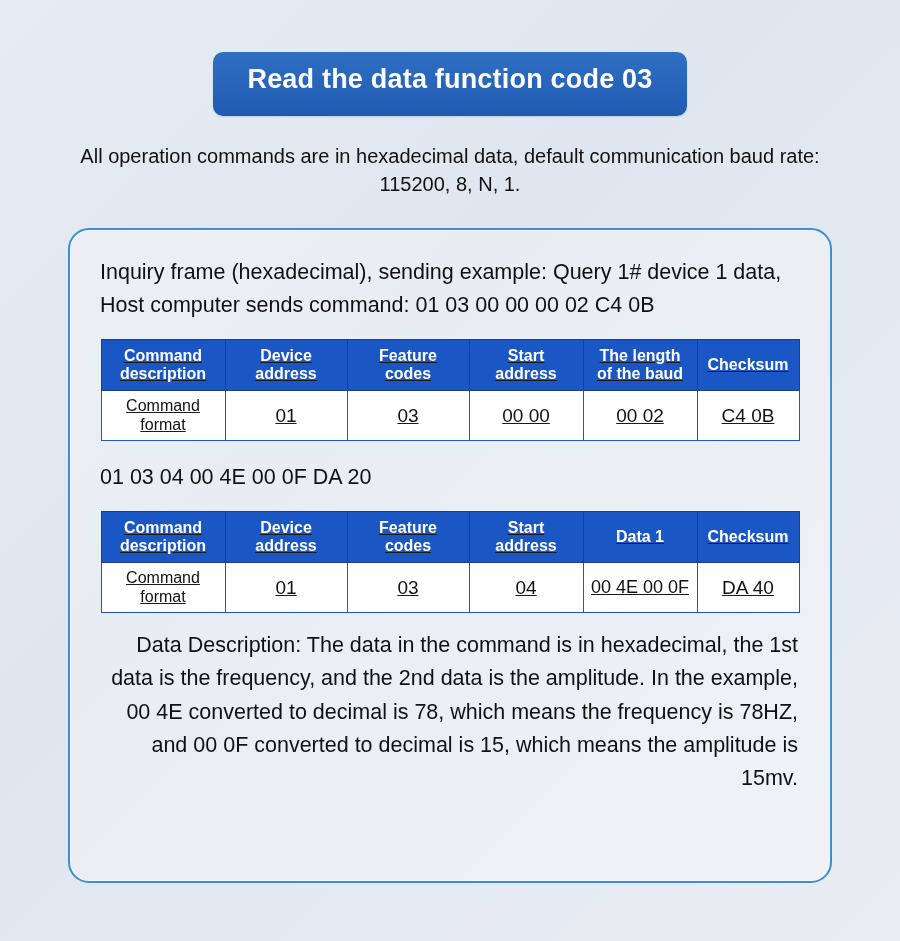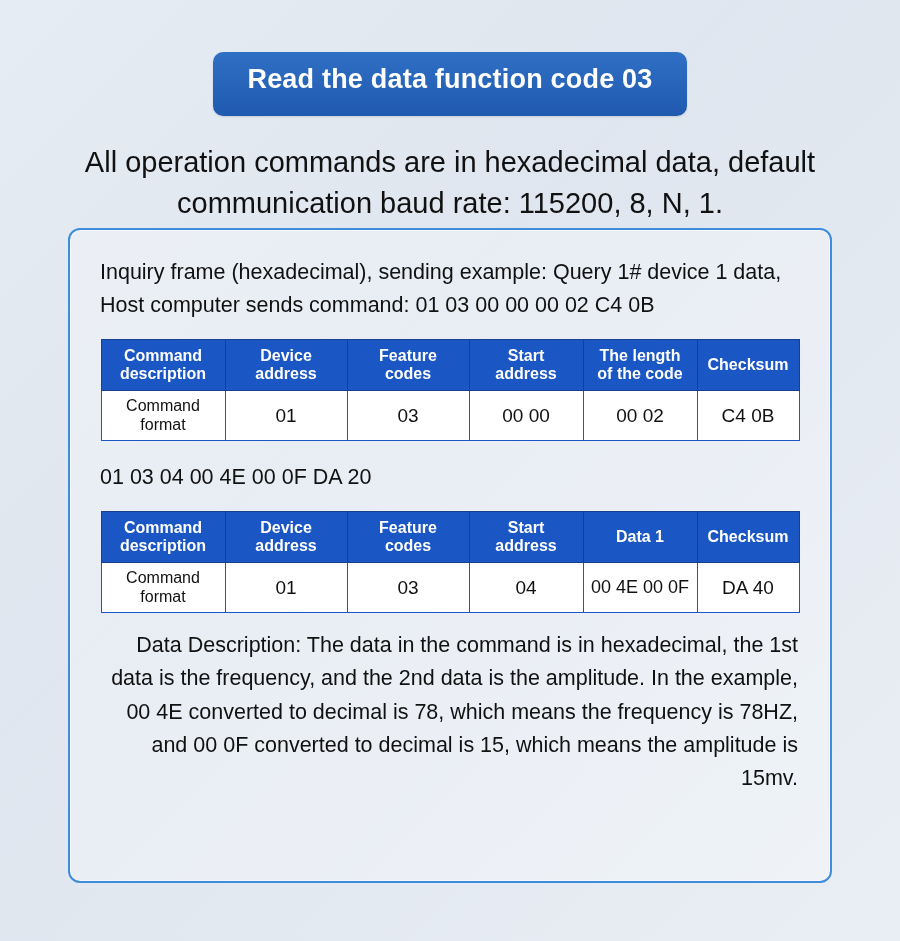--- a/index.html
+++ b/index.html
@@ -35,34 +35,34 @@
     border-radius: 10px;
     letter-spacing: 0.2px;
     box-shadow: 0 1px 2px rgba(0,0,0,0.12);
     white-space: nowrap;
   }
   
   .intro {
     margin: 26px auto 6px auto;
     width: 790px;
     text-align: center;
-    font-size: 29px;
+    font-size: 20px;
     line-height: 1.42;
     color: #111111;
   }
   
   .panel {
     position: absolute;
     left: 68px;
     top: 228px;
     width: 764px;
     height: 655px;
     box-sizing: border-box;
     border: 2px solid #3f8bdc;
-    border-radius: 12px;
+    border-radius: 21px;
     background: rgba(255,255,255,0.30);
     box-shadow: 0 0 0 1px rgba(255,255,255,0.5) inset;
     padding: 26px 30px 0 30px;
   }
   .para {
     font-size: 21.5px;
     line-height: 1.55;
     color: #111111;
   }
   .para.center-block {
@@ -70,20 +70,21 @@
     padding: 0 2px;
   }
   .spacer-16 { height: 16px; }
   .spacer-20 { height: 20px; }
   
   table.frame {
     border-collapse: collapse;
     width: 698px;
     margin: 0 auto;
     table-layout: fixed;
+    text-decoration: underline;
   }
   table.frame th {
     background: #1a56c4;
     color: #ffffff;
     font-size: 16px;
     font-weight: bold;
     line-height: 1.15;
     text-align: center;
     border: 1px solid #1a3f8f;
     padding: 7px 2px;
@@ -157,21 +158,21 @@
           <th>
             <span class="sub-line">Feature</span>
             <span class="sub-line">codes</span>
           </th>
           <th>
             <span class="sub-line">Start</span>
             <span class="sub-line">address</span>
           </th>
           <th>
             <span class="sub-line">The length</span>
-            <span class="sub-line">of the code</span>
+            <span class="sub-line">of the baud</span>
           </th>
           <th>
             <span class="sub-line">Checksum</span>
           </th>
         </tr>
       </thead>
       <tbody>
         <tr>
           <td class="desc">
             <span class="sub-line">Command</span>

